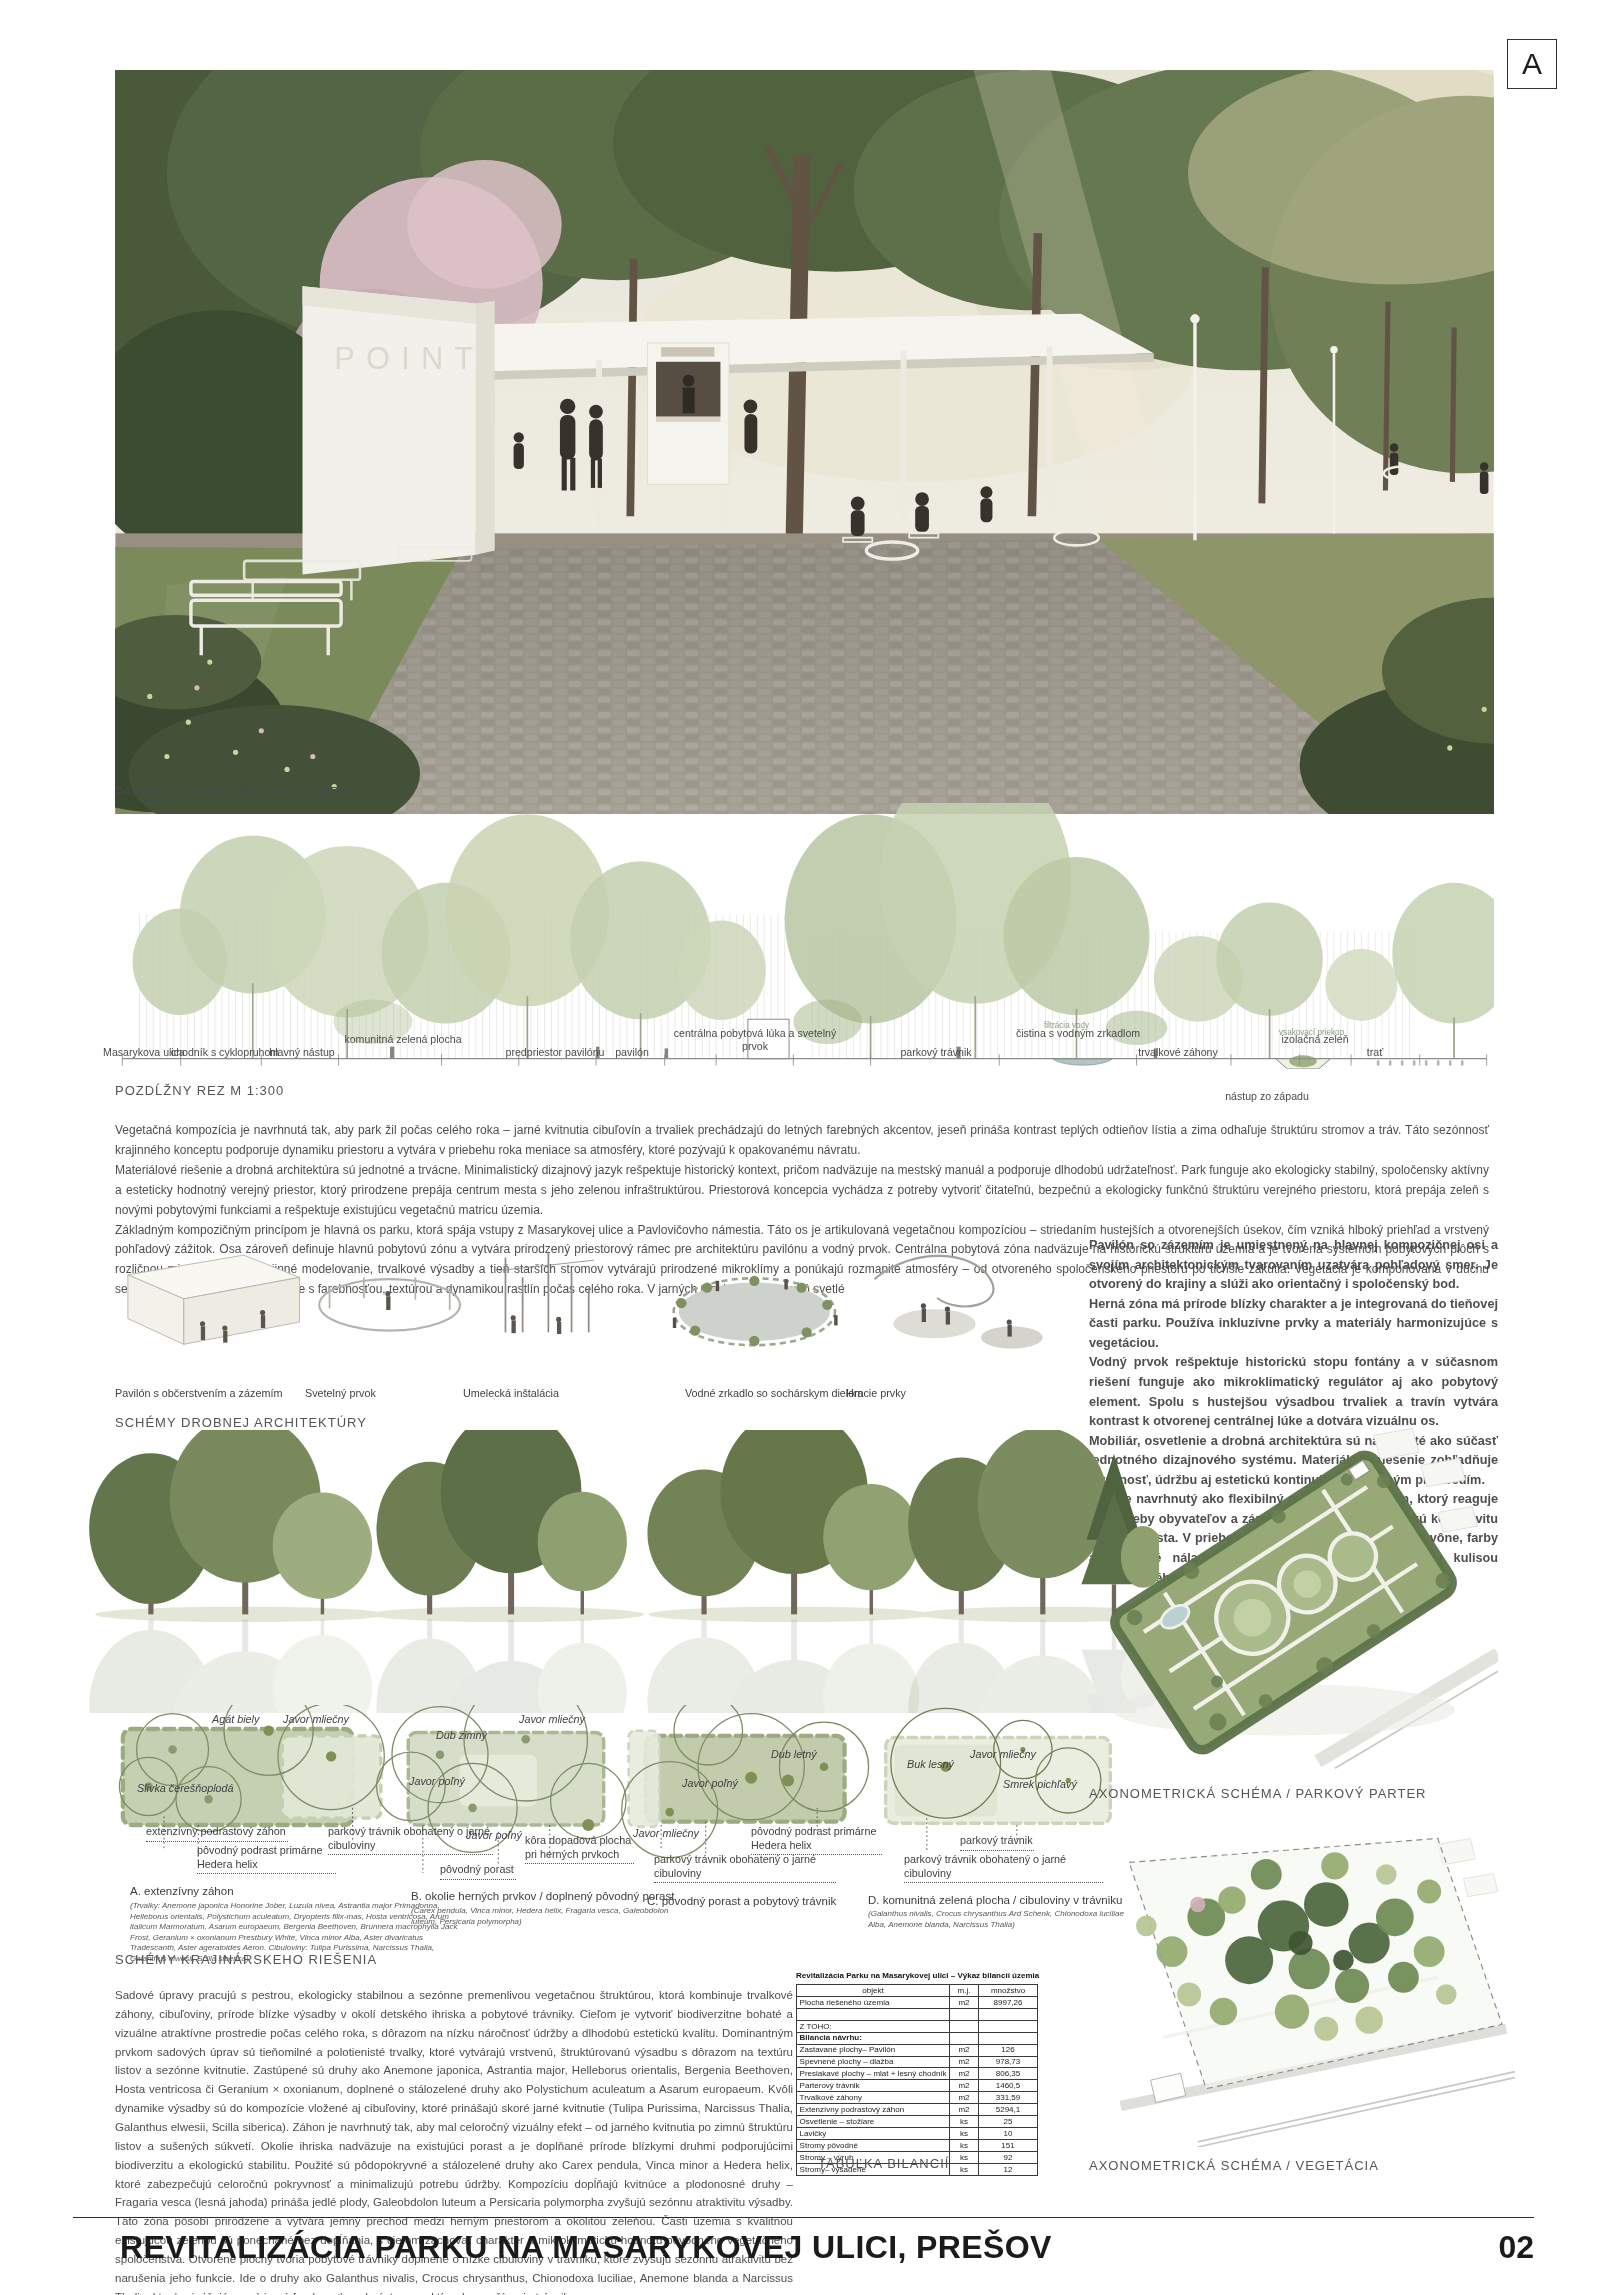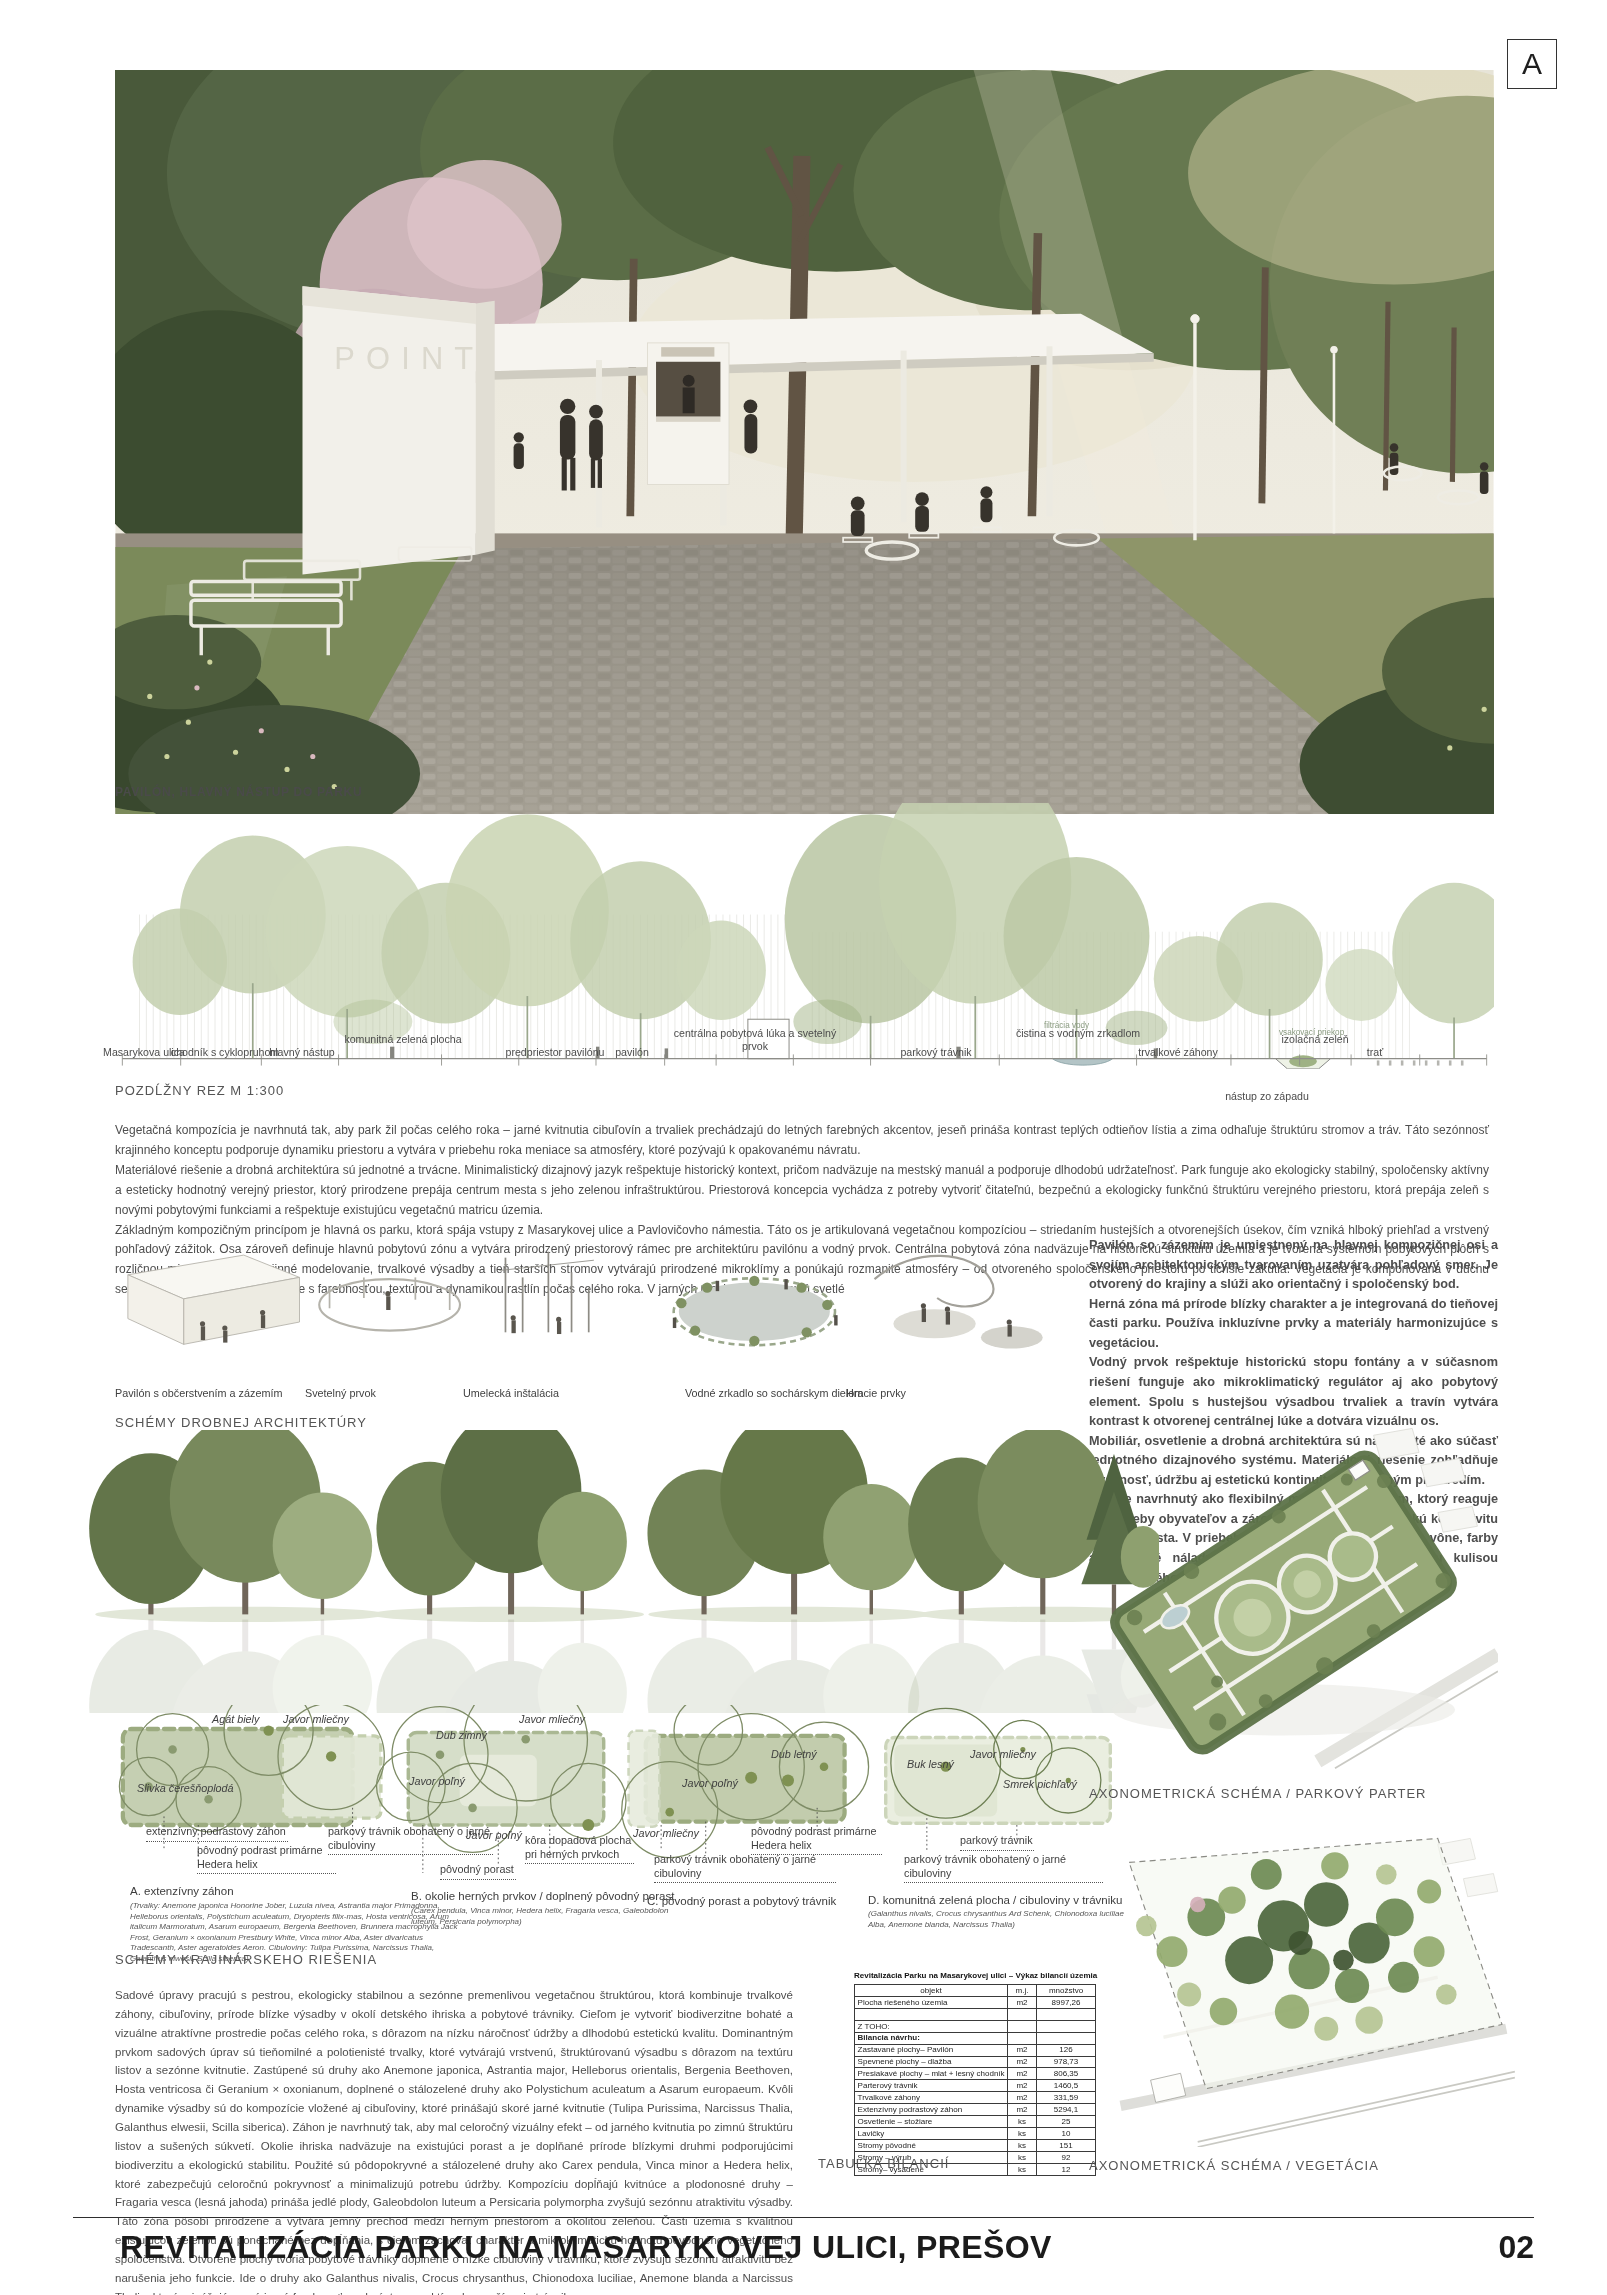--- a/index.html
+++ b/index.html
@@ -12,21 +12,21 @@
   .body-txt p{margin:0;}
   .note-txt{position:absolute;font-size:12.7px;line-height:1.54;text-align:justify;color:#4e4e4e;}
   .note-txt p{margin:0;}
   .sec-label{position:absolute;font-size:10.6px;color:#4c4c4c;text-align:center;
              transform:translateX(-50%);line-height:1.25;width:146px;}
   .diag-label{position:absolute;font-size:10.8px;color:#3f3f3f;line-height:1.28;}
   .it{font-style:italic;}
   .leader{border-bottom:0.9px dotted #555;padding:0 1.7px 1.7px 0;}
   .grp-title{position:absolute;font-size:11.5px;color:#3d3d3d;}
   .grp-plants{position:absolute;font-size:8px;line-height:1.32;color:#575757;font-style:italic;}
-  .bal-wrap{position:absolute;left:854px;top:1971px;width:258px;}
+  .bal-wrap{position:absolute;left:796px;top:1971px;width:258px;}
   .bal-title{font-size:8px;font-weight:bold;color:#111;margin-bottom:4.3px;white-space:nowrap;}
   table.balance{border-collapse:collapse;font-size:8px;color:#1d1d1d;width:241px;table-layout:fixed;}
   table.balance th,table.balance td{border:0.9px solid #3a3a3a;padding:0.9px 2.6px;line-height:1.15;
       height:8.6px;overflow:hidden;white-space:nowrap;font-weight:normal;}
   table.balance th{text-align:center;}
   td.c0{text-align:left;}td.c1{text-align:center;}td.c2{text-align:center;}
   tr.bold td{font-weight:bold;}
   .footer-line{position:absolute;left:73px;top:2217px;width:1461px;border-top:1.3px solid #2e2e2e;}
   .footer-title{position:absolute;left:120px;top:2229px;font-size:32px;font-weight:600;
                 color:#1b1b1b;letter-spacing:0.4px;}
@@ -190,21 +190,21 @@
         <rect x="1000" y="533" width="32" height="5" stroke-width="2"></rect>
       </g>
       <g stroke="#f3f1e9">
         <line x1="1258" y1="295" x2="1258" y2="548" stroke-width="4"></line>
         <circle cx="1258" cy="290" r="5" fill="#f3f1e9"></circle>
         <line x1="1420" y1="330" x2="1420" y2="540" stroke-width="3"></line>
         <circle cx="1420" cy="326" r="4" fill="#f3f1e9"></circle>
       </g>
     </svg>
   </div>
-  <div class="cap" style="left:115px;top:785px;font-weight:bold;">PAVILÓN, HLAVNÝ NÁSTUP DO PARKU</div>
+  <div class="cap" style="left:115px;top:785px;">PAVILÓN, HLAVNÝ NÁSTUP DO PARKU</div>
 
   <div class="abs" style="left:115px;top:803px;width:1379px;height:266px;">
     <svg width="1379" height="266" viewBox="0 0 1606 310">
       <defs>
         <pattern id="sHatch" width="8" height="8" patternUnits="userSpaceOnUse">
           <line x1="4" y1="0" x2="4" y2="8" stroke="#d8d8d2" stroke-width="1.2"></line>
         </pattern>
       </defs>
       <rect x="25" y="130" width="760" height="168" fill="url(#sHatch)" opacity=".55"></rect>
       <rect x="810" y="150" width="700" height="148" fill="url(#sHatch)" opacity=".5"></rect>

